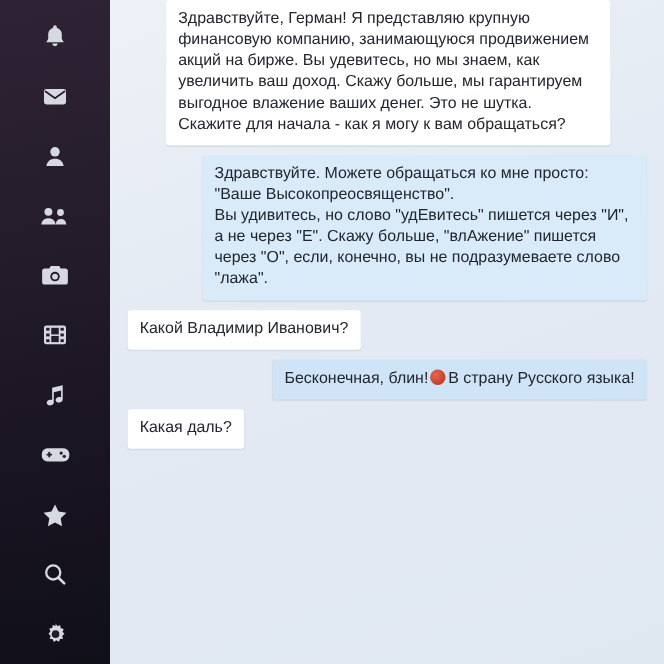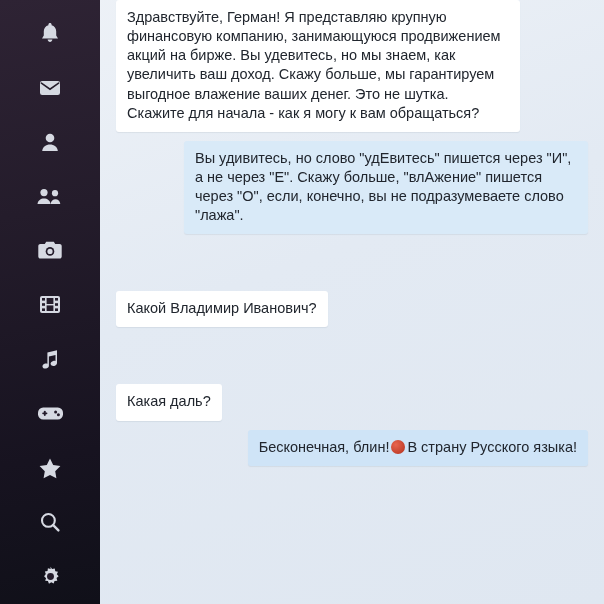--- a/index.html
+++ b/index.html
@@ -86,22 +86,22 @@
   .bubble.out {
     background: #d9eaf8;
   }
   .bubble.out.accent {
     background: #cfe4f7;
   }
   .bubble p {
     margin: 0;
   }
   .bubble p + p { margin-top: 0px; }
-  .wide { max-width: 404px; }
-  .narrow { max-width: 300px; margin-top: 48px; }
+  .wide { max-width: 404px; margin-left: 35px; }
+  .narrow { max-width: 300px; }
   .emoji {
     display: inline-block;
     width: 14px;
     height: 14px;
     border-radius: 50%;
     background: radial-gradient(circle at 35% 33%, #e8654f 0%, #c3402c 70%, #8d2a1c 100%);
     vertical-align: -2px;
     margin: 0 2px;
   }
 </style>
@@ -220,39 +220,40 @@
 
 
     <div class="row left">
       <div class="bubble in wide">
         <p>Здравствуйте, Герман! Я представляю крупную финансовую компанию, занимающуюся продвижением акций на бирже. Вы удевитесь, но мы знаем, как увеличить ваш доход. Скажу больше, мы гарантируем выгодное влажение ваших денег. Это не шутка. Скажите для начала - как я могу к вам обращаться?</p>
       </div>
     </div>
 
     <div class="row right">
       <div class="bubble out wide">
+        <p>Здравствуйте. Можете обращаться ко мне просто: "Ваше Высокопреосвященство".</p>
         <p>Вы удивитесь, но слово "удЕвитесь" пишется через "И", а не через "Е". Скажу больше, "влАжение" пишется через "О", если, конечно, вы не подразумеваете слово "лажа".</p>
       </div>
     </div>
 
     <div class="row left">
       <div class="bubble in narrow">
         <p>Какой Владимир Иванович?</p>
       </div>
     </div>
 
-
-    <div class="row left">
-      <div class="bubble in narrow">
-        <p>Какая даль?</p>
-      </div>
-    </div>
 
     <div class="row right">
       <div class="bubble out accent">
         <p>
           <span>Бесконечная, блин!</span><span class="emoji"></span><span>В страну Русского языка!</span>
         </p>
       </div>
     </div>
 
+    <div class="row left">
+      <div class="bubble in narrow">
+        <p>Какая даль?</p>
+      </div>
+    </div>
+
   </div>
 </div>
 
 </body></html>

